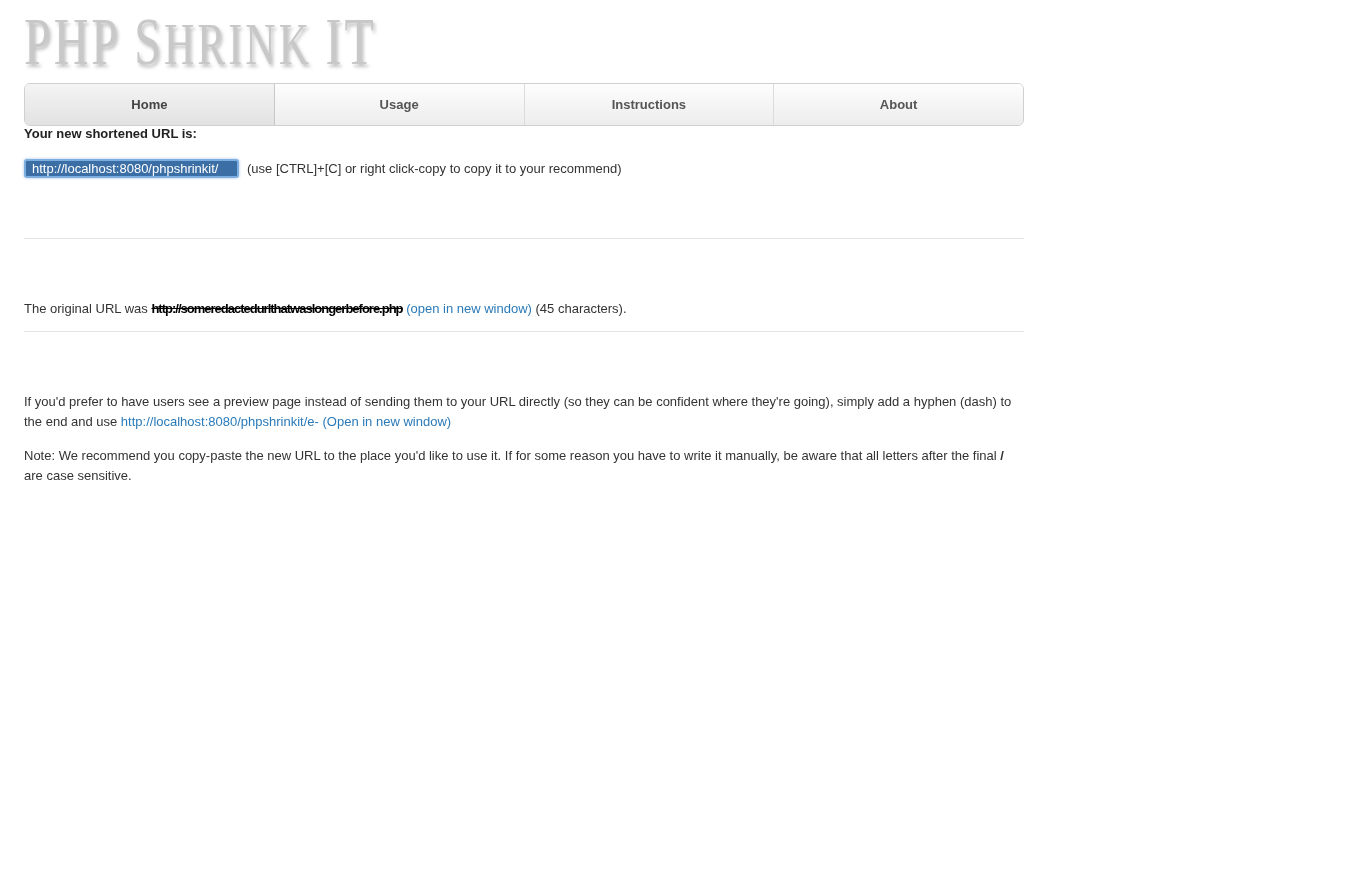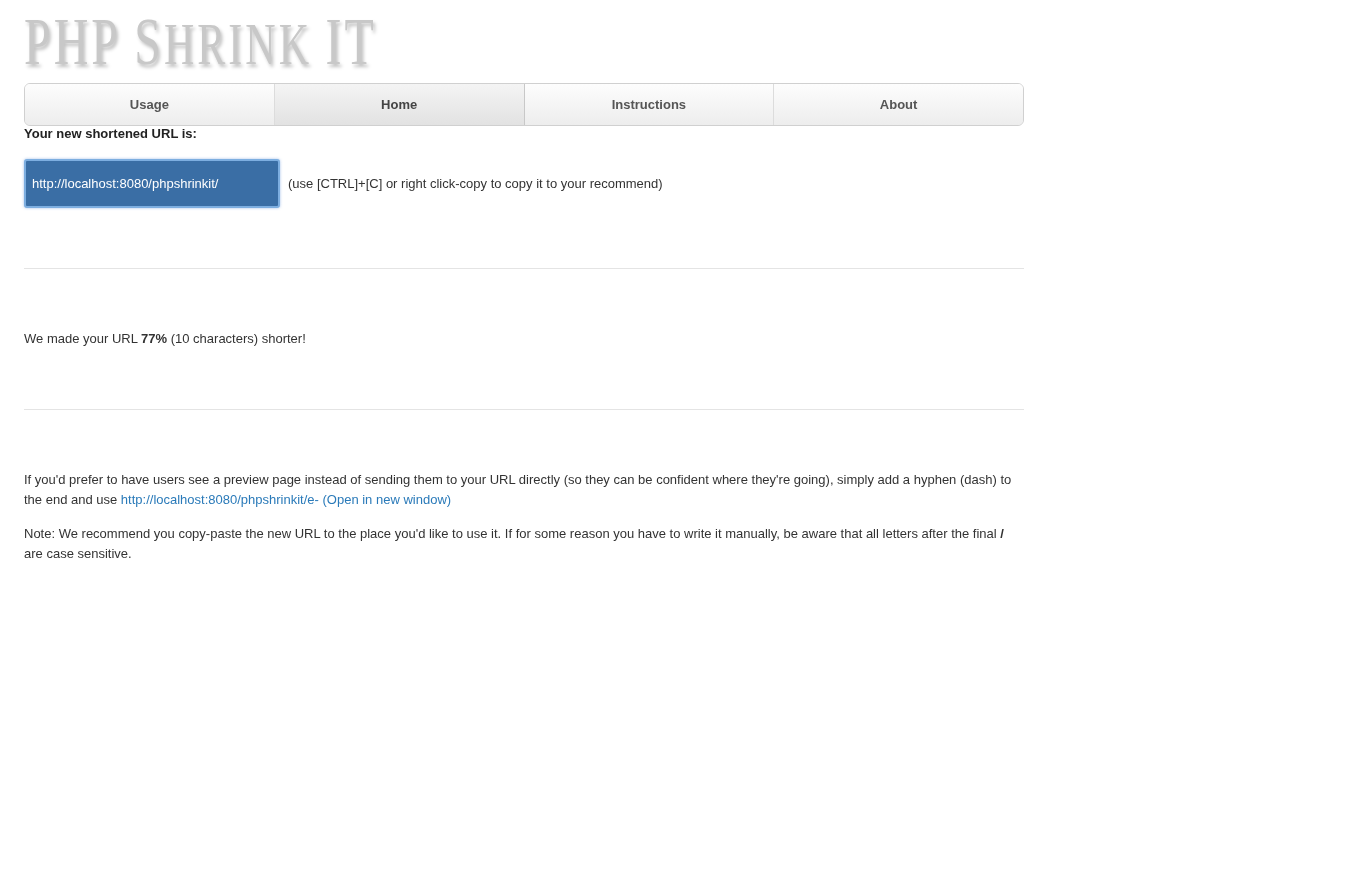--- a/index.html
+++ b/index.html
@@ -53,26 +53,26 @@
     .heading {
       font-weight: bold;
       font-size: 13px;
       margin-bottom: 18px;
       color: #222;
     }
     .url-row { display: flex; align-items: center; margin-bottom: 60px; }
     .url-input {
       font-family: Verdana, Arial, sans-serif;
       font-size: 13px;
-      padding: 15px 6px;
+      padding: 0 6px;
       border: 2px solid #7daee0;
       border-radius: 3px;
       background: #3a6ea5;
       color: #fff;
-      width: 256px;
+      width: 215px;
       outline: none;
       box-shadow: 0 0 3px rgba(100,150,220,0.6);
     }
     .url-input::selection { background: #3a6ea5; color: #fff; }
     .hint {
       margin-left: 8px;
       color: #333;
       font-size: 13px;
     }
     hr.sep {
@@ -89,41 +89,41 @@
     .bold { font-weight: bold; }
   </style>
 </head>
 <body>
 
 <div class="logo">
   <span>PHP S</span><span class="small">HRINK </span><span>IT</span>
 </div>
 
 <div class="nav">
+  <div class="nav-item active">Home</div>
   <div class="nav-item">Usage</div>
-  <div class="nav-item active">Home</div>
   <div class="nav-item">Instructions</div>
   <div class="nav-item">About</div>
 </div>
 
 <div class="content">
   <div class="heading">Your new shortened URL is:</div>
 
   <div class="url-row">
     <input type="text" class="url-input" readonly="" value="http://localhost:8080/phpshrinkit/" style="">
     <span class="hint">(use [CTRL]+[C] or right click-copy to copy it to your recommend)</span>
   </div>
 
   <hr class="sep">
 
 
+  <div class="para">
+    <span>The original URL was </span><span class="strike">http://someredactedurlthatwaslongerbefore.php</span><a href="#" class="link"> (open in new window)</a><span> (45 characters).</span>
+  </div>
 
-  <div class="para para2">
-    <span>We made your URL </span><span class="bold">77%</span><span> (10 characters) shorter!</span>
-  </div>
 
   <hr class="sep">
 
   <div class="para para3">
     <span>If you'd prefer to have users see a preview page instead of sending them to your URL directly (so they can be confident where they're going), simply add a hyphen (dash) to the end and use </span><a href="#" class="link">http://localhost:8080/phpshrinkit/e- (Open in new window)</a>
   </div>
 
   <div class="para para3">
     <span>Note: We recommend you copy-paste the new URL to the place you'd like to use it. If for some reason you have to write it manually, be aware that all letters after the final </span><span class="bold">/</span><span> are case sensitive.</span>
   </div>

